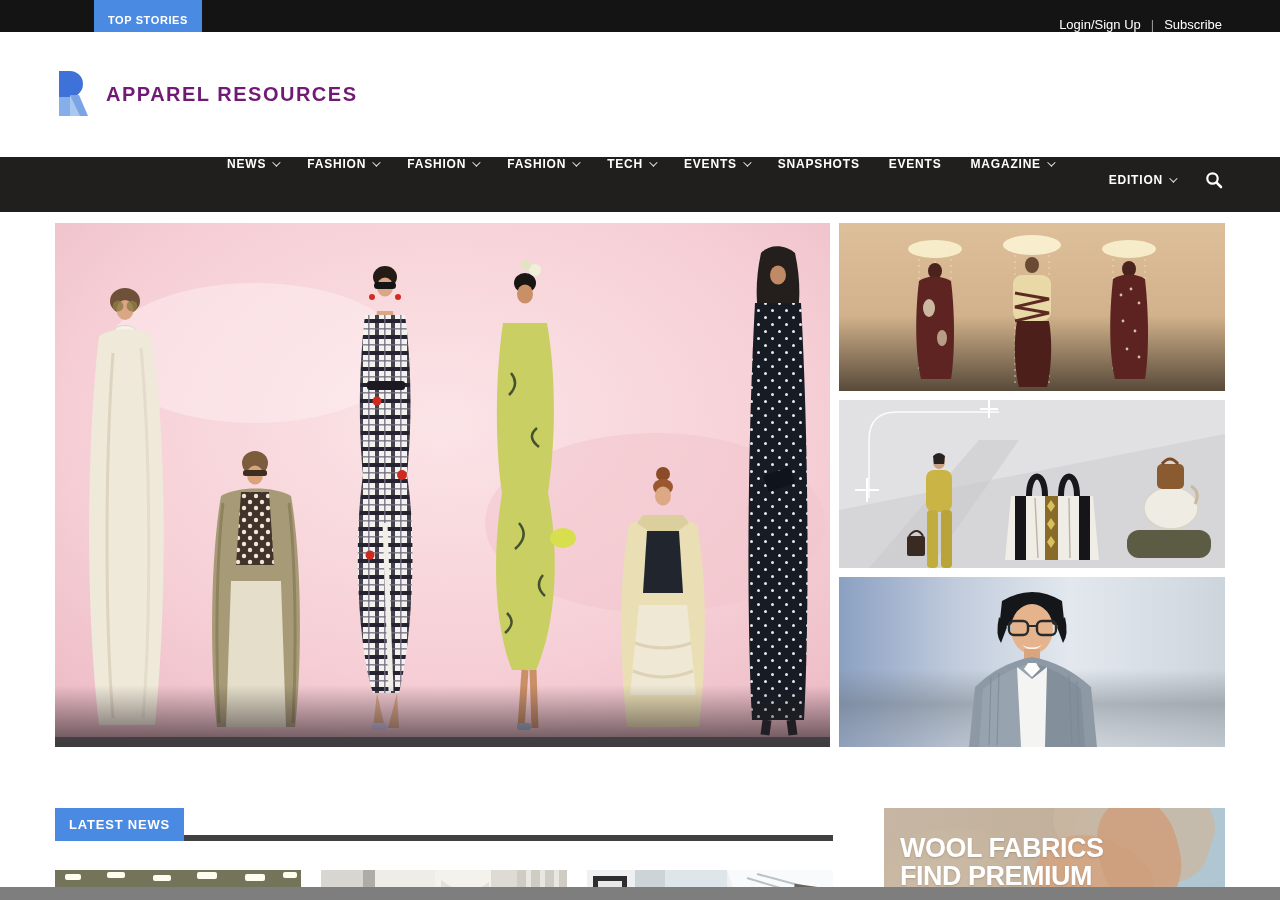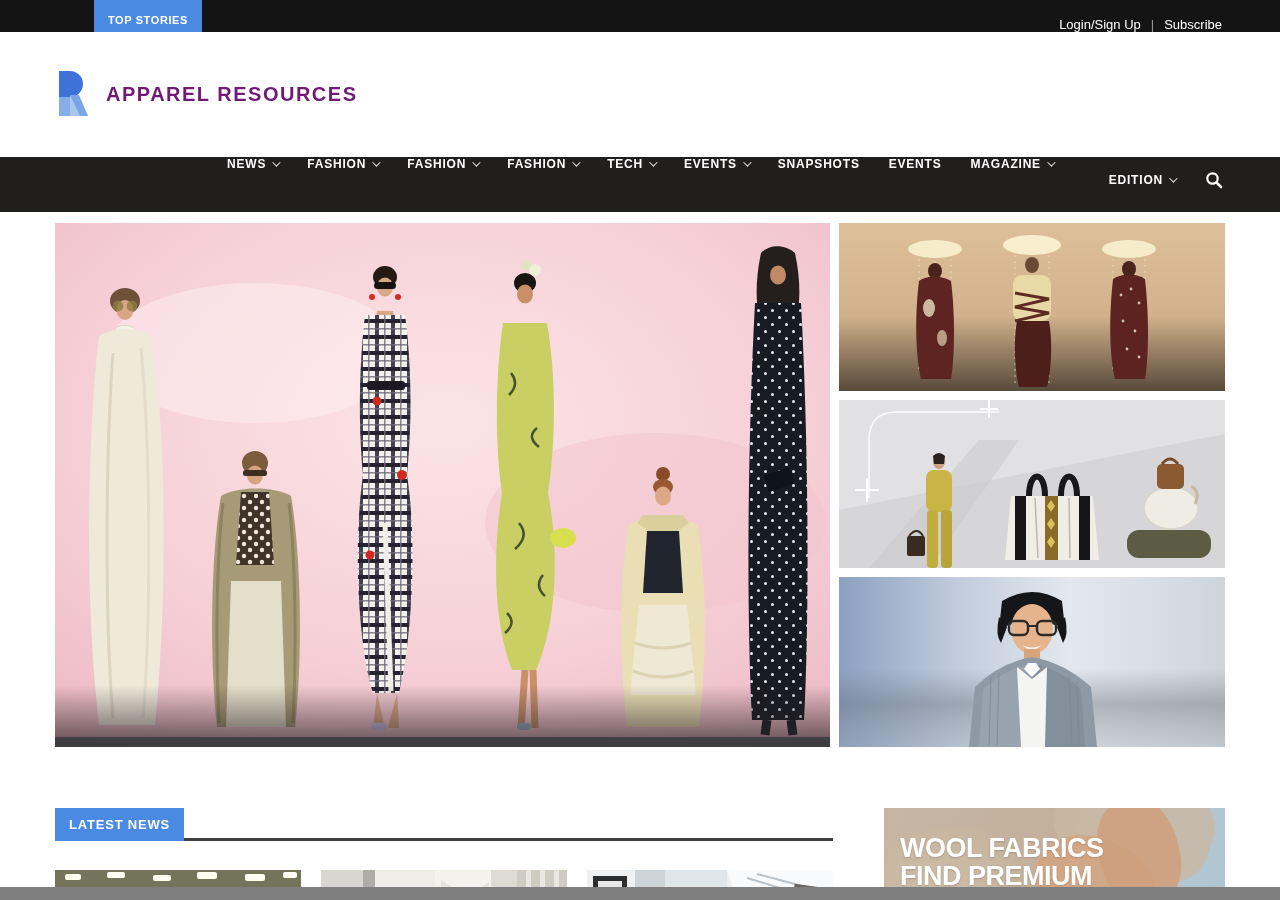--- a/index.html
+++ b/index.html
@@ -37,21 +37,21 @@
   .hero-row { display:flex; gap:9px; }
   .hero { width:775px; height:524px; overflow:hidden; cursor:pointer; }
   .side-col { width:386px; display:flex; flex-direction:column; gap:9px; }
   .side-img { width:386px; height:168px; overflow:hidden; cursor:pointer; }
   .side-img.tall { height:170px; }
   .img-fill svg, .img-fill { display:block; }
   svg { display:block; }
 
   
   .latest-head { position:absolute; left:0; top:585px; width:778px; height:33px;
-    border-bottom:3px solid #404040; }
+    border-bottom:6px solid #404040; }
   .latest-badge { display:inline-block; height:33px; line-height:33px; padding:0 14px;
     background:#4a8ae2; color:#fff; font-size:13px; font-weight:bold; letter-spacing:.8px; }
   .thumb-row { position:absolute; left:0; top:647px; width:778px; display:flex; gap:20px; }
   .thumb { width:246px; height:130px; overflow:hidden; cursor:pointer; }
 
   
   .ad { position:absolute; left:829px; top:585px; width:341px; height:160px; overflow:hidden; cursor:pointer;
     background:linear-gradient(100deg,#c6b6a3 0%,#c2b09c 52%,#b4c8d2 72%,#aec5d1 100%); }
   .ad-hand1 { position:absolute; left:150px; top:30px; width:120px; height:90px; border-radius:50% 40% 50% 45%;
     background:#d3a583; transform:rotate(25deg); opacity:.9; }

